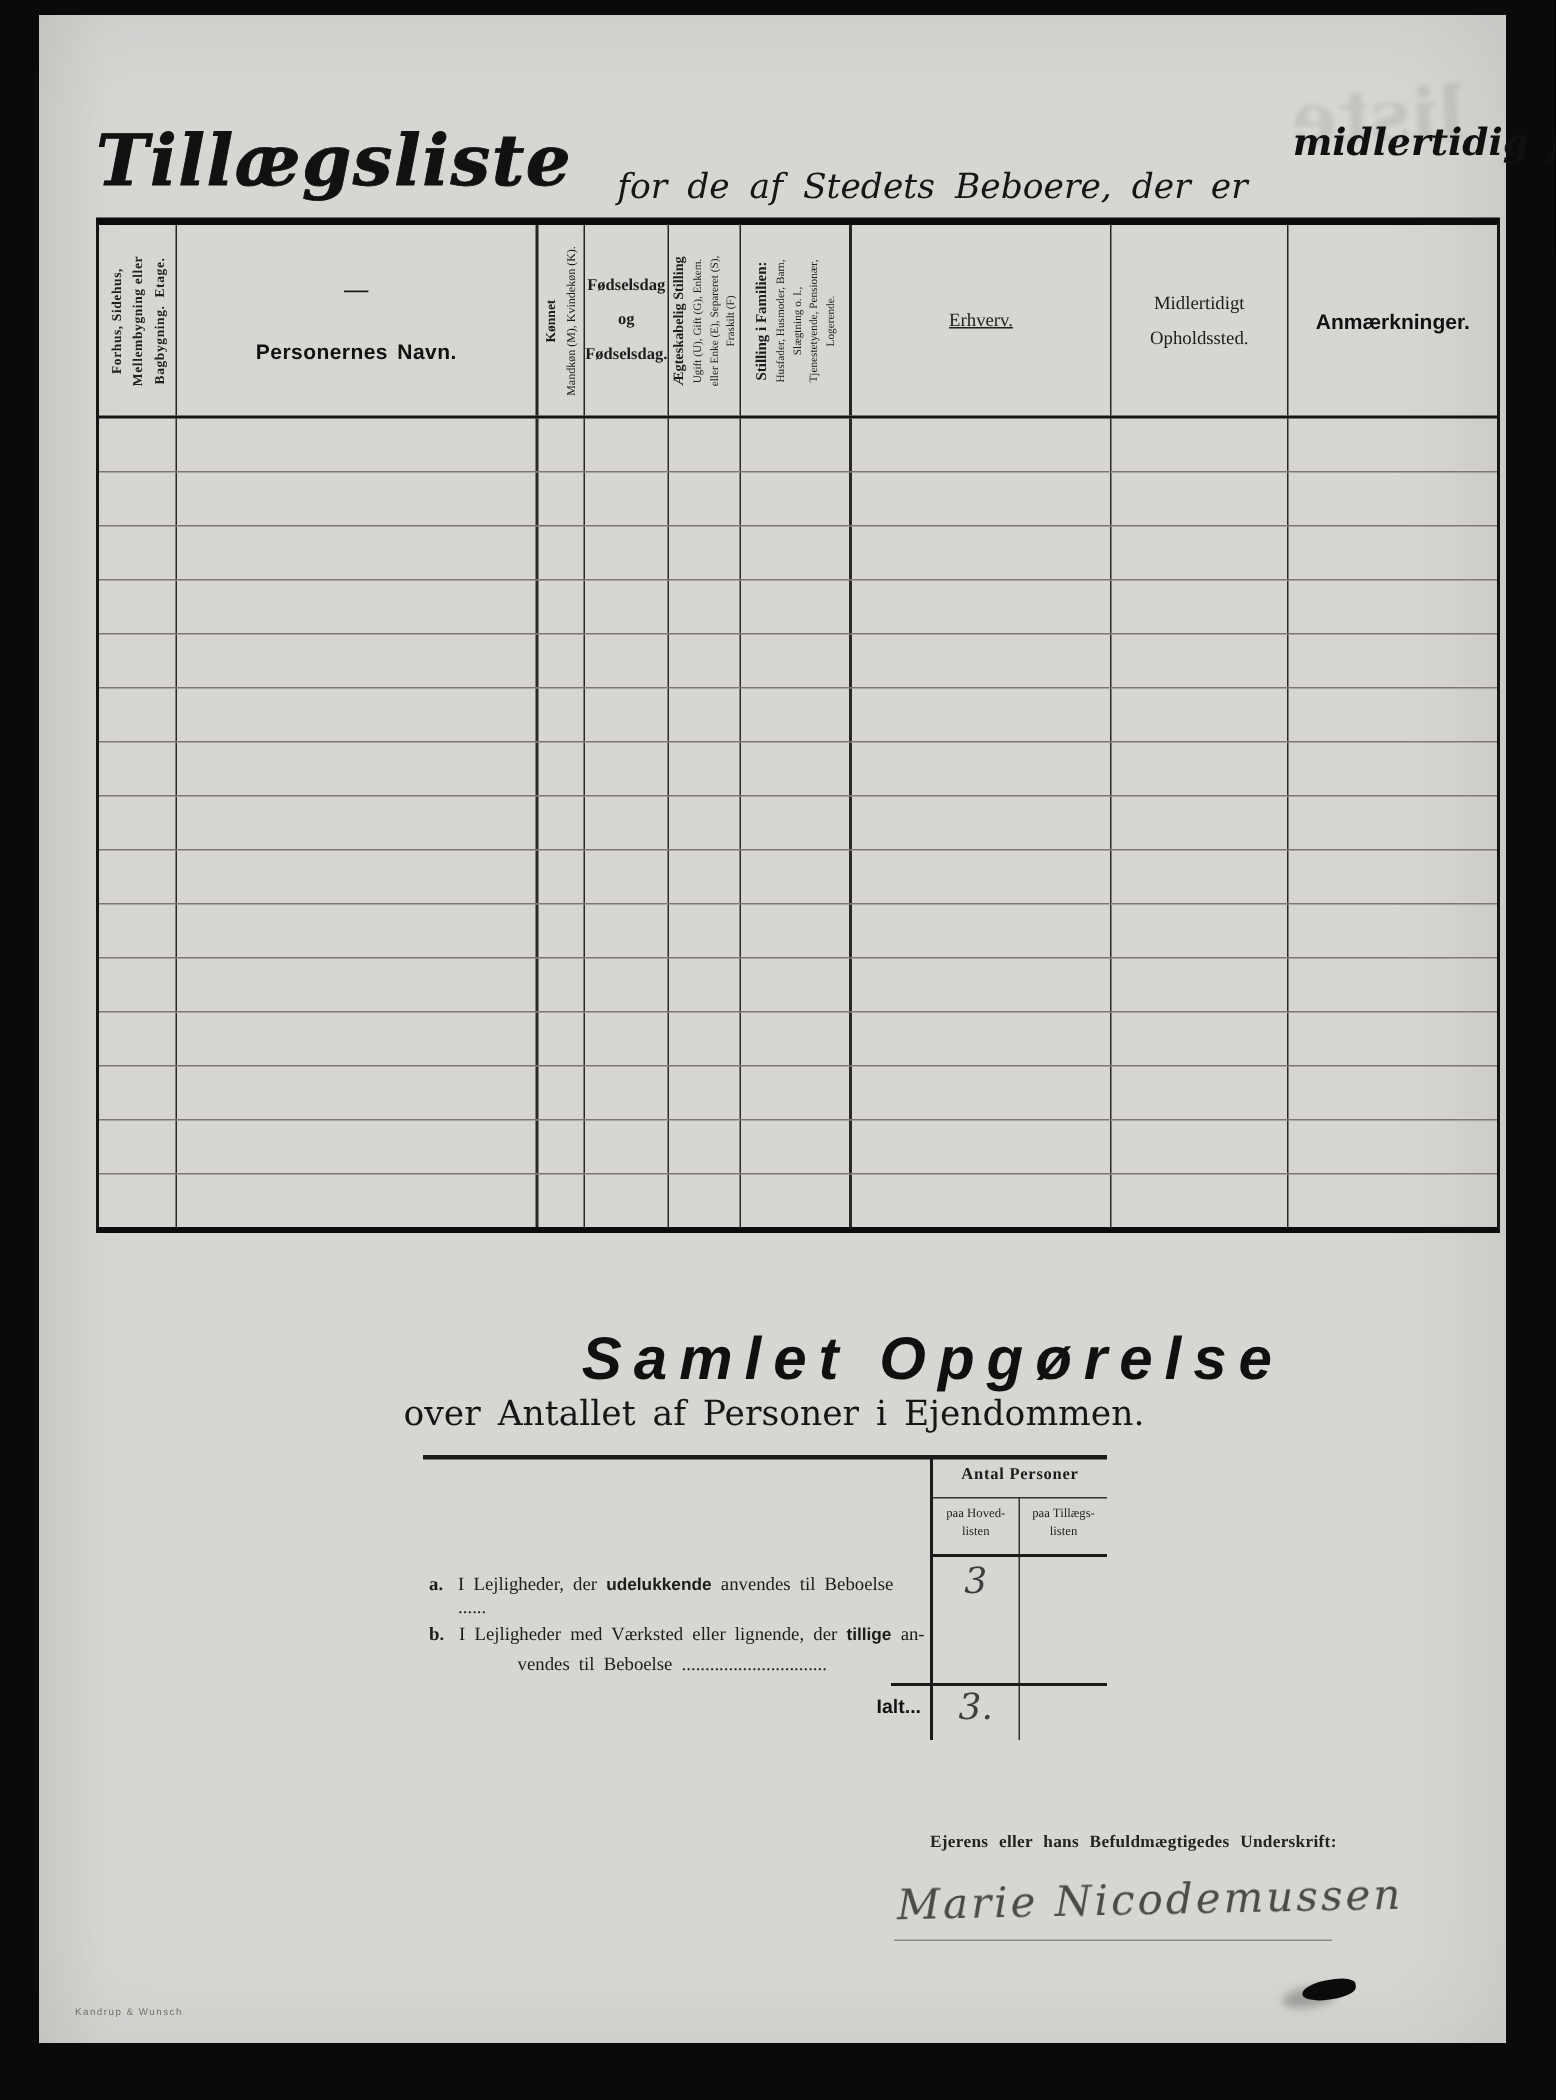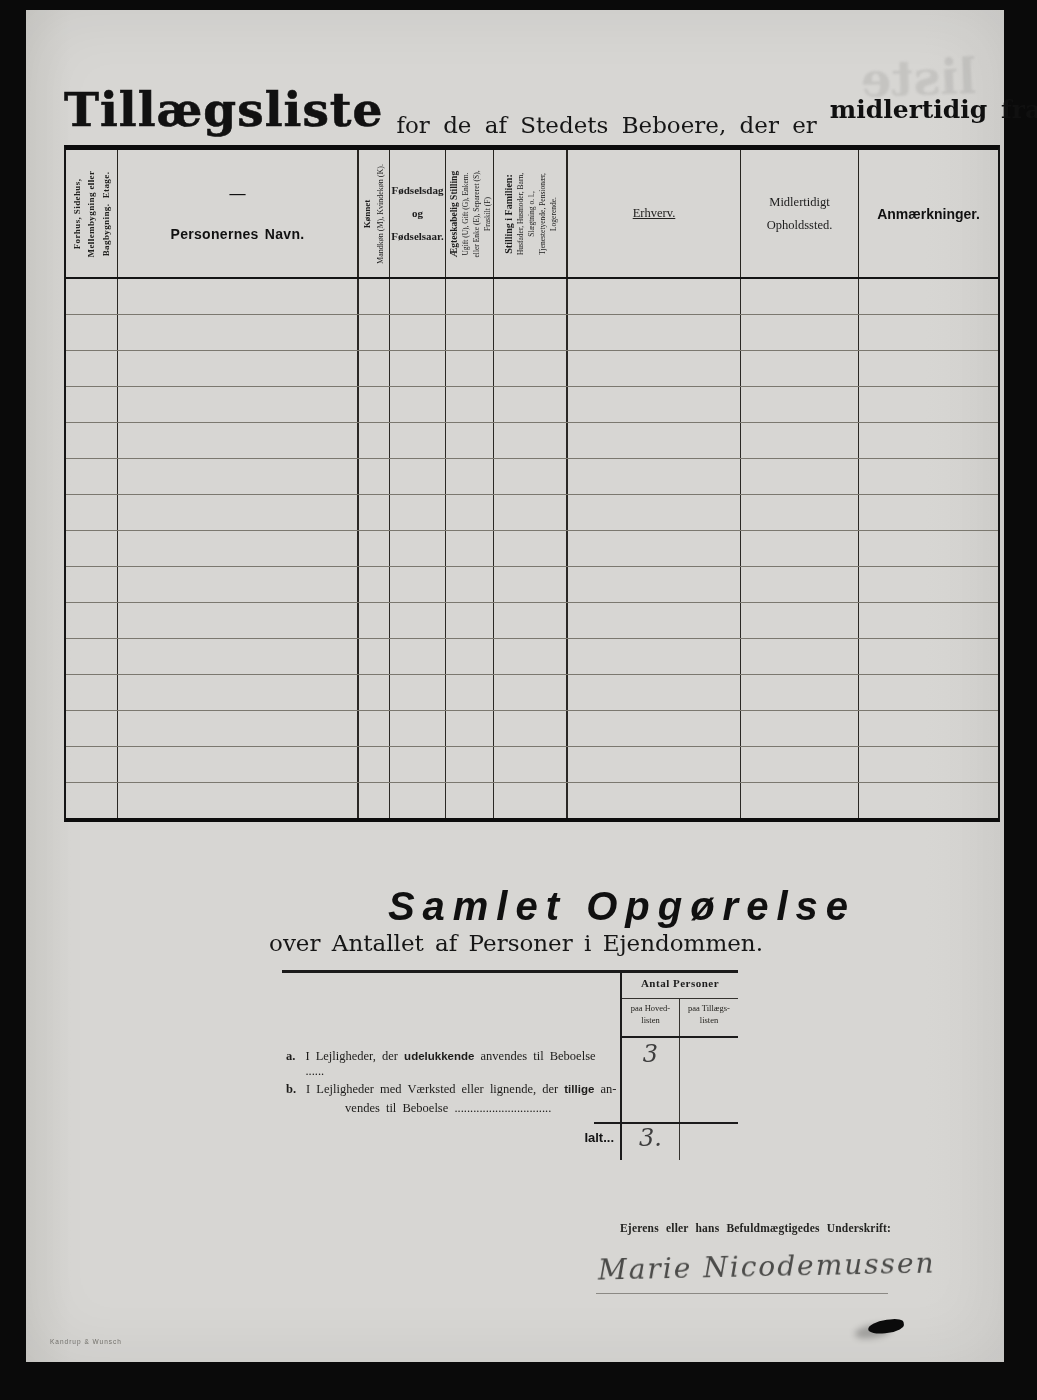--- a/index.html
+++ b/index.html
@@ -9,21 +9,21 @@
         background:linear-gradient(90deg,#cfceca 0,#d7d6d3 45px,#d7d6d3 900px,#d3d2cf 100%);
         box-shadow:inset 0 0 70px rgba(0,0,0,0.07);}
 
   
   .ghost{position:absolute;left:790px;top:40px;width:205px;text-align:center;
          font-family:"DejaVu Serif",serif;font-weight:bold;font-size:48px;
          color:rgba(35,35,35,0.10);transform:scaleX(-1) rotate(2deg);
          filter:blur(1.3px);pointer-events:none;}
 
   
-  .title{position:absolute;left:38px;top:70px;width:935px;display:flex;align-items:center;gap:13px;white-space:nowrap;}
+  .title{position:absolute;left:38px;top:70px;width:935px;display:flex;align-items:flex-start;gap:30px;white-space:nowrap;font-style:italic;}
   .t-main{font-family:"DejaVu Serif",serif;font-weight:bold;font-size:47px;letter-spacing:1px;
           color:#111;-webkit-text-stroke:0.6px #111;}
   .t-rest{font-family:"DejaVu Serif",serif;font-size:23px;word-spacing:6px;color:#161616;margin-top:32px;}
   .t-bold{font-family:"DejaVu Serif",serif;font-weight:bold;font-size:25px;word-spacing:5px;color:#101010;}
 
   
   .census-table{position:absolute;left:38px;top:135px;width:936px;box-sizing:border-box;
                 border-left:2px solid #151515;border-right:2px solid #151515;
                 border-top:5px solid #0c0c0c;border-bottom:4px solid #0c0c0c;
                 --cols:52px 241px 31px 56px 48px 74px 173px 118px 1fr;}
@@ -132,21 +132,21 @@
         </div>
         <div class="hc hc3">
           <div class="rot rot3">
             <div class="rl1">Kønnet</div>
             <div class="rl2">Mandkøn (M), Kvindekøn (K).</div>
           </div>
         </div>
         <div class="hc hc4">
           <div>Fødselsdag</div>
           <div>og</div>
-          <div>Fødselsaar.</div>
+          <div>Fødselsdag.</div>
         </div>
         <div class="hc hc5">
           <div class="rot rot5">
             <div class="rl1">Ægteskabelig Stilling</div>
             <div class="rls">Ugift (U), Gift (G), Enkem.</div>
             <div class="rls">eller Enke (E), Separeret (S),</div>
             <div class="rls">Fraskilt (F)</div>
           </div>
         </div>
         <div class="hc hc6">

